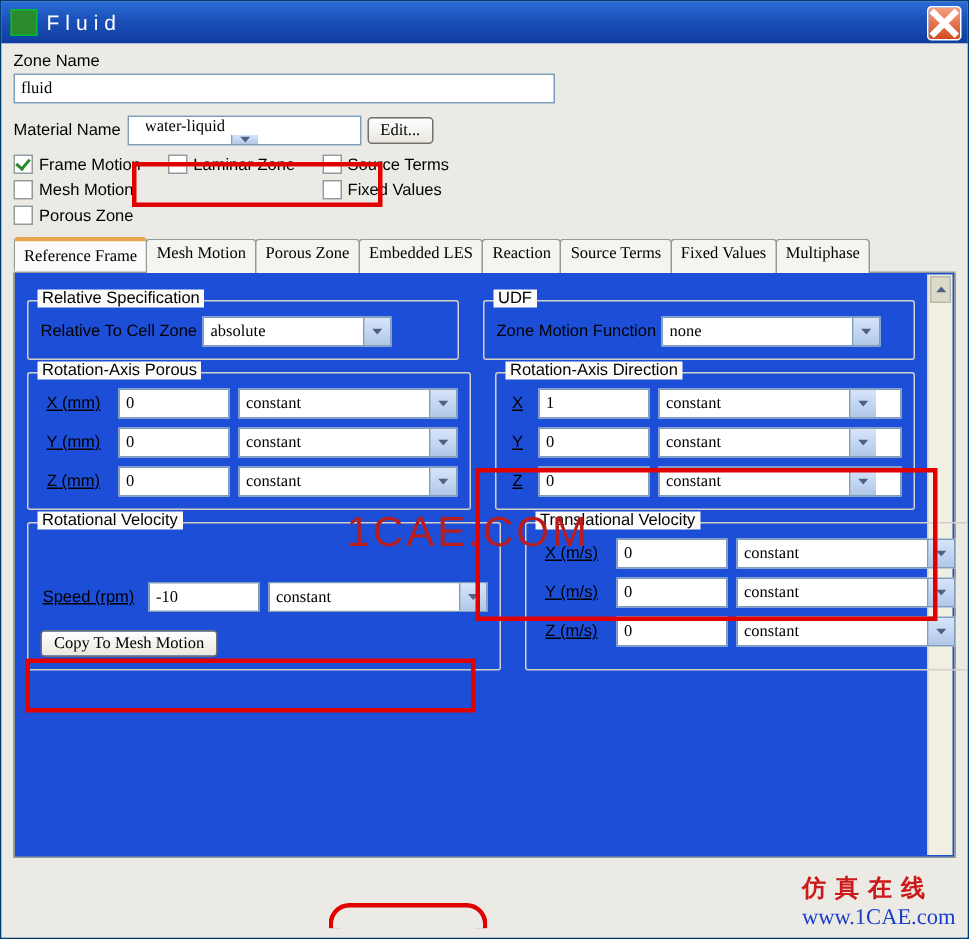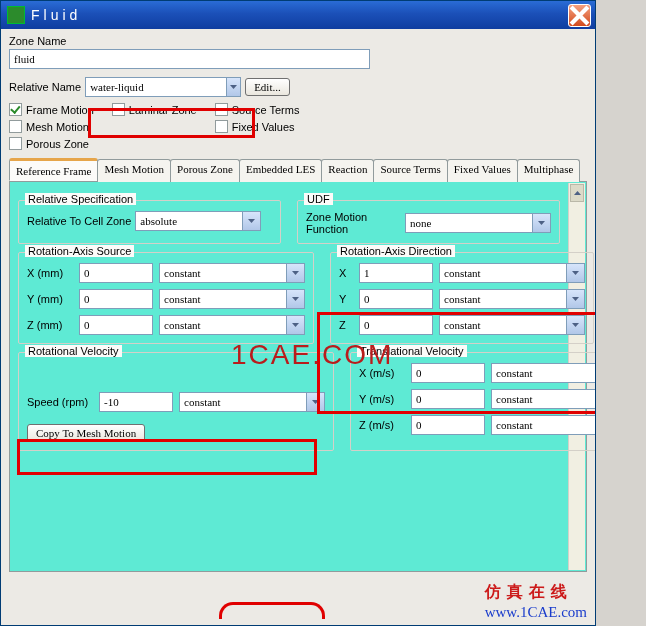--- a/index.html
+++ b/index.html
@@ -2,21 +2,21 @@
 <html><head>
 <meta charset="utf-8">
 <style>
   body {
     margin: 0;
     font-family: Tahoma, Geneva, sans-serif;
     font-size: 11px;
     background: #d6d3ce;
   }
   .dialog {
-    width: 596px;
+    width: 646px;
     height: 626px;
     box-sizing: border-box;
     display: flex;
     flex-direction: column;
     border: 1px solid #003c74;
   }
   .titlebar {
     height: 28px;
     background: linear-gradient(to bottom, #2a6cd6 0%, #1b50b8 45%, #0f3da0 100%);
     color: #fff;
@@ -185,21 +185,21 @@
   .tab.active {
     background: #fcfbf9;
     border-bottom: 1px solid #fcfbf9;
     top: 0;
     padding-top: 4px;
     padding-bottom: 3px;
     border-top: 3px solid #e6a54a;
   }
 
   .tab-body {
-    background: #5eead4;
+    background: #1d4ed8;
     border: 1px solid #919b9c;
     border-top: none;
     padding: 10px 8px;
     height: 390px;
     box-sizing: border-box;
     position: relative;
   }
 
   .scrollbar {
     position: absolute;
@@ -248,21 +248,21 @@
     grid-template-columns: 46px 74px 1fr;
     gap: 6px 6px;
     align-items: center;
   }
   .triplet-r {
     display: grid;
     grid-template-columns: 14px 74px 1fr;
     gap: 6px 6px;
     align-items: center;
   }
-  .lbl-r { text-align: left; padding-right: 2px; }
+  .lbl-r { text-align: center; padding-right: 2px; text-decoration: underline; }
 
   .wide-dd input { width: 118px; }
 
   .footer-links {
     position: absolute;
     bottom: 4px;
     right: 8px;
     font-size: 16px;
     font-family: "SimSun","Microsoft YaHei",sans-serif;
   }
@@ -313,22 +313,22 @@
         </svg>
     </div>
   </div>
 
   <div class="body">
 
     <div class="label">Zone Name</div>
     <input class="text-input zone-name-input" value="fluid" style="">
 
     <div class="row" style="margin-top:8px; position:relative;">
-      <span class="label">Relative Name</span>
-      <span class="dropdown-wrap" style="width:156px;">
+      <span class="label">Material Name</span>
+      <span class="dropdown-wrap" style="width:156px;flex-direction:column;">
         <input style="width: 132px;" value="water-liquid">
         <span class="dd-btn">
             <svg viewBox="0 0 7 4">
               <path d="M0 0 L3.5 4 L7 0 Z" fill="#4d6185"></path>
             </svg>
           </span>
       </span>
       <button class="btn">Edit...</button>
     </div>
 
@@ -411,21 +411,21 @@
                     <path d="M0 0 L3.5 4 L7 0 Z" fill="#4d6185"></path>
                   </svg>
                 </span>
             </span>
           </div>
         </div>
       </div>
 
       <div class="two-col" style="padding-right:18px;">
         <div class="groupbox">
-          <div class="groupbox-title">Rotation-Axis Source</div>
+          <div class="groupbox-title">Rotation-Axis Porous</div>
           <div class="triplet">
             <span class="lbl-r">X (mm)</span>
             <input class="text-input" value="0" style="">
             <span class="dropdown-wrap wide-dd">
                 <input value="constant" style="">
                 <span class="dd-btn">
                   <svg viewBox="0 0 7 4">
                     <path d="M0 0 L3.5 4 L7 0 Z" fill="#4d6185"></path>
                   </svg>
                 </span>

